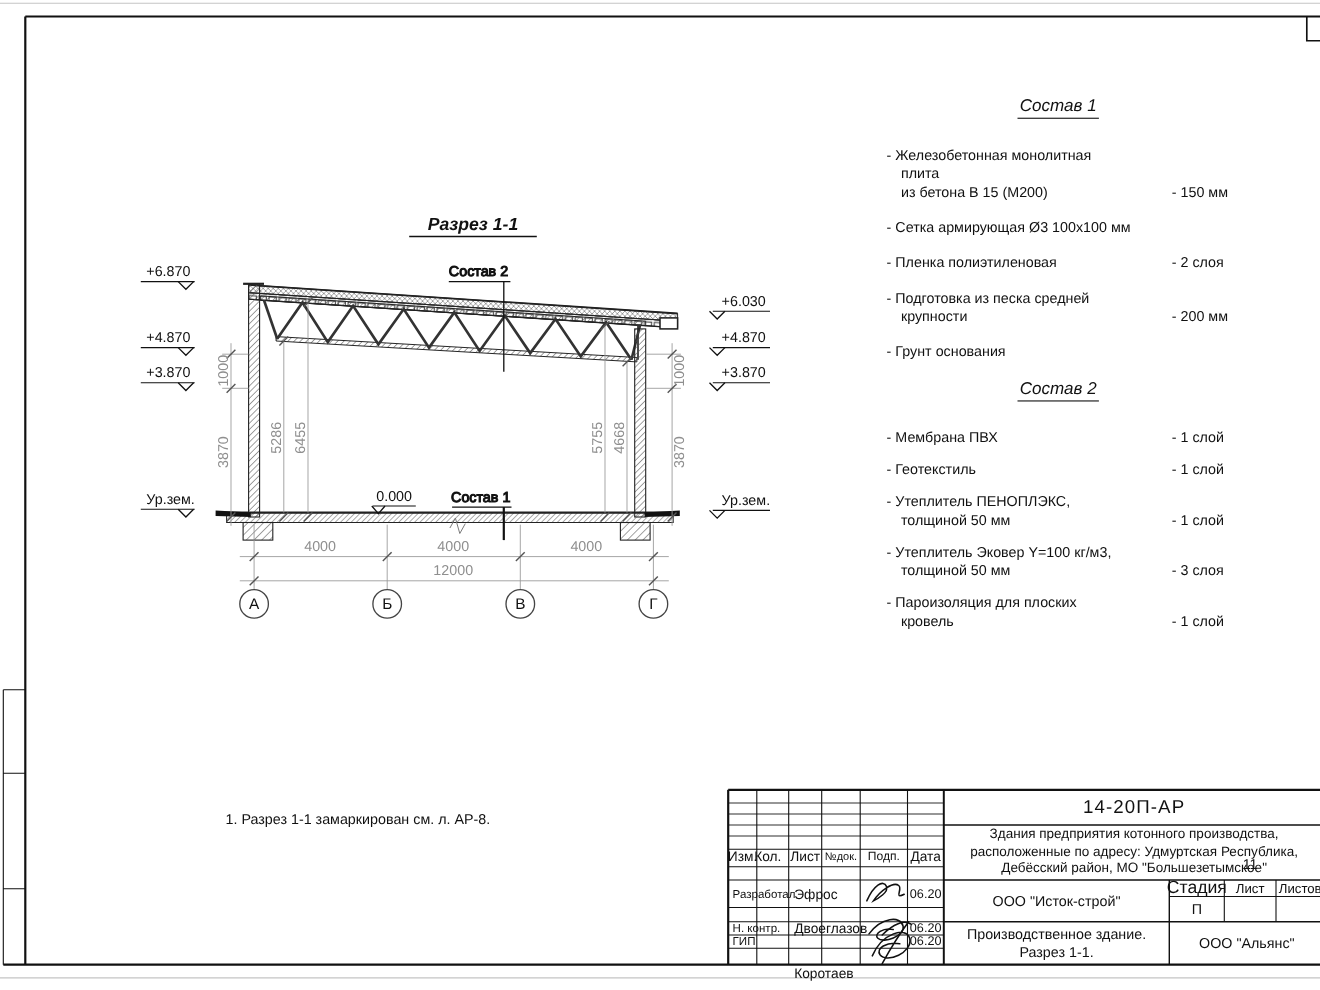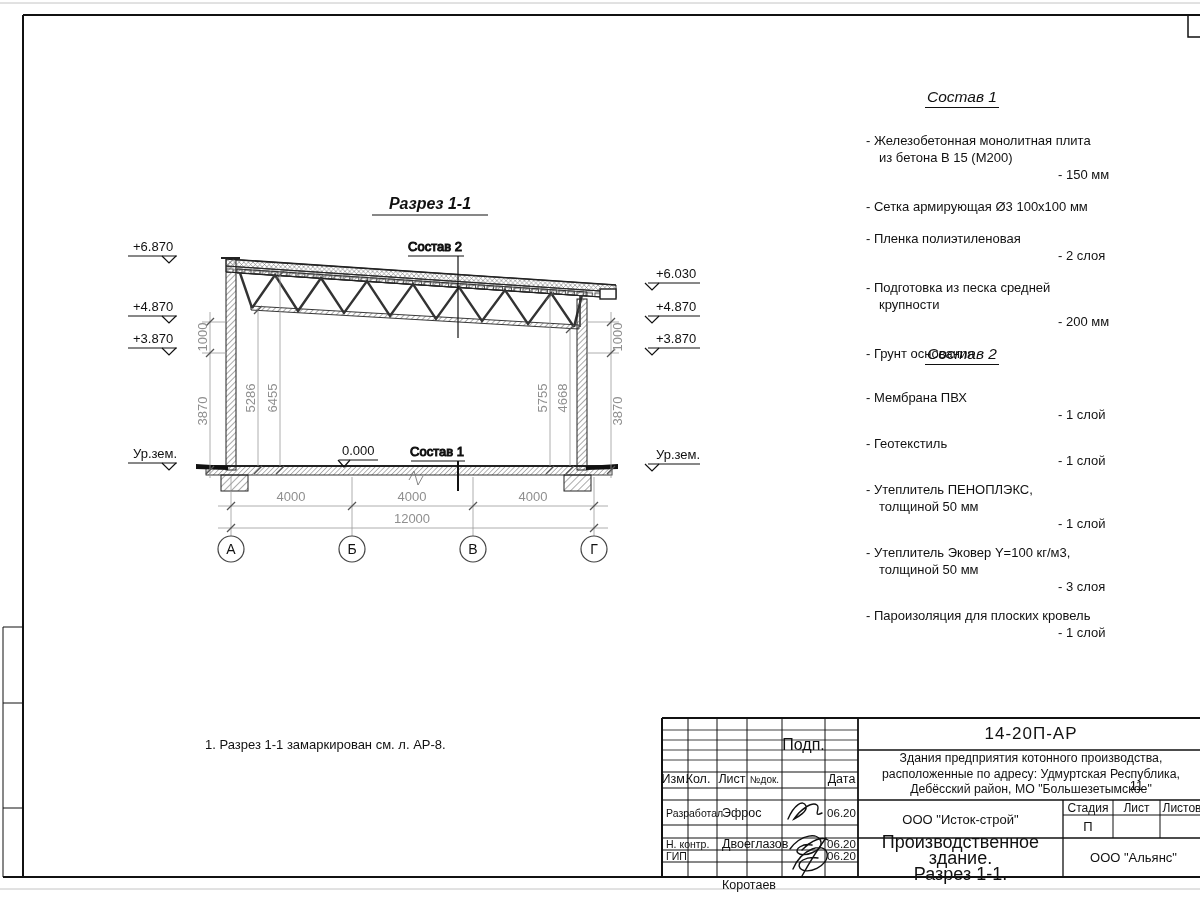--- a/index.html
+++ b/index.html
@@ -11,21 +11,21 @@
   .t13 { font-size:13px; fill:#111; }
   .dim { font-size:13px; fill:#8f8f8f; }
   .ax  { font-size:14px; fill:#111; }
   .ttl { font-size:16px; font-style:italic; font-weight:bold; fill:#111; }
   .note { position:absolute; font-size:13px; }
   .sostav { position:absolute; }
   .sostav-head { text-align:center; margin-bottom:24px; }
   .sostav-head span { display:inline-block; font-style:italic; font-size:15.5px;
                       border-bottom:1.3px solid #111; padding:0 2px 1px 2px; }
   .s-item { display:flex; align-items:flex-end; margin-bottom:15px;
-            font-size:13px; line-height:17px;flex-direction:column; }
+            font-size:13px; line-height:17px; }
   .s2 .s-item { margin-bottom:12px;justify-content:space-between; }
   .s-text { width:252px; white-space:pre-line; padding-left:13px; text-indent:-13px; }
   .s-val  { width:60px; white-space:nowrap;margin-left:36px; }
   .cell { position:absolute; display:flex; align-items:center; justify-content:center;
           text-align:center; }
   .cell.left { justify-content:flex-start; text-align:left; padding-left:3px; }
   .pre { white-space:pre-line; }
 </style>
 </head>
 <body>
@@ -338,39 +338,39 @@
 <div>
   <div class="cell" style="left:858px;top:719px;width:346px;height:30px;font-size:17px;letter-spacing:1px">14-20П-АР</div>
   <div class="cell pre" style="left:860px;top:751px;width:342px;height:47px;font-size:12.3px;line-height:15.5px">Здания предприятия котонного производства,
 расположенные по адресу: Удмуртская Республика,
 Дебёсский район, МО "Большезетымское"</div>
 
   <div class="cell" style="left:662px;top:770px;width:26px;height:18px;font-size:12.5px">Изм.</div>
   <div class="cell" style="left:688px;top:770px;width:20px;height:18px;font-size:12.5px">Кол.</div>
   <div class="cell" style="left:717px;top:770px;width:30px;height:18px;font-size:12.5px">Лист</div>
   <div class="cell" style="left:747px;top:770px;width:35px;height:18px;font-size:10px">№док.</div>
-  <div class="cell" style="left:782px;top:736px;width:43px;height:18px;font-size:16px">Подп.</div>
+  <div class="cell" style="left:782px;top:770px;width:43px;height:18px;font-size:11px">Подп.</div>
   <div class="cell" style="left:825px;top:770px;width:33px;height:18px;font-size:12.5px">Дата</div>
 
   <div class="cell left" style="left:663px;top:800px;width:55px;height:25px;font-size:10.5px">Разработал</div>
   <div class="cell left" style="left:719px;top:800px;width:62px;height:25px;font-size:12.5px">Эфрос</div>
   <div class="cell" style="left:825px;top:800px;width:33px;height:25px;font-size:11.5px">06.20</div>
 
   <div class="cell left" style="left:663px;top:838px;width:55px;height:12px;font-size:10.5px">Н. контр.</div>
   <div class="cell left" style="left:719px;top:838px;width:62px;height:12px;font-size:12.5px">Двоеглазов</div>
   <div class="cell" style="left:825px;top:838px;width:33px;height:12px;font-size:11.5px">06.20</div>
 
   <div class="cell left" style="left:663px;top:850px;width:55px;height:12px;font-size:10.5px">ГИП</div>
   <div class="cell left" style="left:719px;top:879px;width:62px;height:12px;font-size:12.5px">Коротаев</div>
   <div class="cell" style="left:825px;top:850px;width:33px;height:12px;font-size:11.5px">06.20</div>
 
   <div class="cell" style="left:858px;top:800px;width:205px;height:38px;font-size:13px">ООО "Исток-строй"</div>
-  <div class="cell" style="left:1063px;top:800px;width:50px;height:15px;font-size:12px">Стадия</div>
+  <div class="cell" style="left:1063px;top:800px;width:50px;height:15px;font-size:16px">Стадия</div>
   <div class="cell" style="left:1113px;top:800px;width:47px;height:15px;font-size:12px">Лист</div>
   <div class="cell" style="left:1160px;top:800px;width:44px;height:15px;font-size:12px;overflow:hidden">Листов</div>
   <div class="cell" style="left:1063px;top:815px;width:50px;height:23px;font-size:13px">П</div>
   <div class="cell" style="left:1113px;top:774px;width:47px;height:23px;font-size:13px">11</div>
-  <div class="cell pre" style="left:858px;top:838px;width:205px;height:39px;font-size:18px;line-height:16px">Производственное здание.
+  <div class="cell pre" style="left:858px;top:838px;width:205px;height:39px;font-size:13px;line-height:16px">Производственное здание.
 Разрез 1-1.</div>
   <div class="cell" style="left:1063px;top:838px;width:141px;height:39px;font-size:13px">ООО "Альянс"</div>
 </div>
 
 </div>
 
 </body></html>

